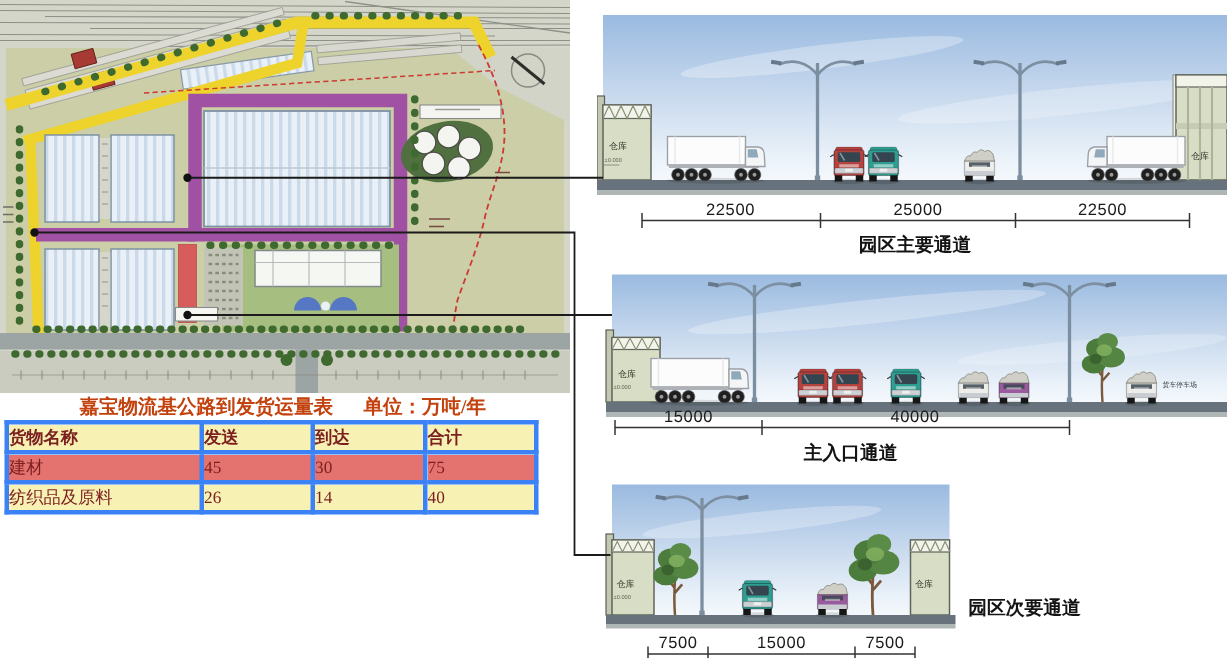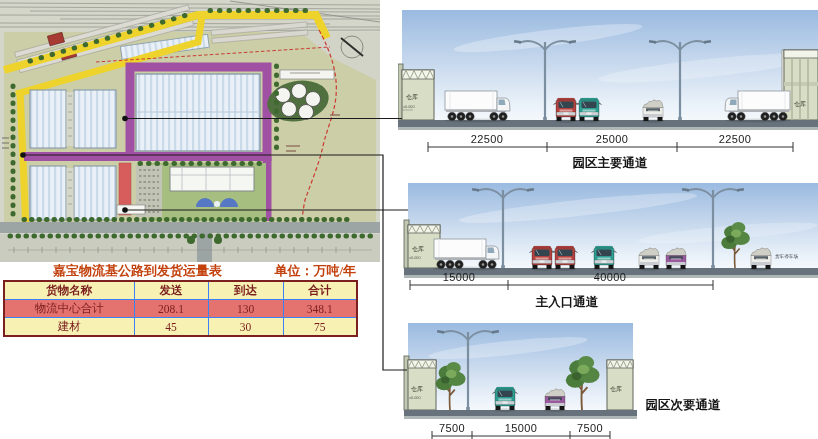--- a/index.html
+++ b/index.html
@@ -12,23 +12,23 @@
   #connectors{left:0;top:0;pointer-events:none;}
   .sec-caption{font:bold 12.5px "Liberation Sans",sans-serif;fill:#141414;}
   .dim-num{font:11px "Liberation Sans",sans-serif;fill:#1a1a1a;letter-spacing:.4px;}
   .bldg-label{font:6px "Liberation Sans",sans-serif;fill:#2f3328;}
   .lvl-label{font:3.8px "Liberation Sans",sans-serif;fill:#5a5f54;}
   .tiny-label{font:4.6px "Liberation Sans",sans-serif;fill:#33363c;}
   
   #freight-table{position:absolute;left:3px;top:260px;width:353px;}
   #tbl-titlebar{display:flex;align-items:flex-end;height:20px;font:bold 13px "Liberation Serif",serif;color:#c2410c;}
   #tbl-titlebar .t1{margin-left:50px;}
-  #tbl-titlebar .t2{margin-left:auto;}
+  #tbl-titlebar .t2{margin-left:auto;margin-right:32px;}
   table.freight{border-collapse:collapse;width:353px;table-layout:fixed;border:2px solid #7b1f1f;}
-  table.freight th,table.freight td{border:1px solid #3b82f6;height:17px;padding:0;text-align:center;
+  table.freight th,table.freight td{border:3px solid #3b82f6;height:17px;padding:0;text-align:left;
     font:11.5px "Liberation Serif",serif;color:#7b1f1f;overflow:hidden;white-space:nowrap;}
   table.freight th{background:#f7f2b4;font-weight:bold;}
   table.freight col.c0{width:130px}table.freight col.c1{width:74px}
   table.freight col.c2{width:75px}table.freight col.c3{width:74px}
   table.freight tbody tr:nth-child(odd) td{background:#e4726e;}
   table.freight tbody tr:nth-child(even) td{background:#f7f2b4;}
 </style>
 </head>
 <body>
 
@@ -253,30 +253,30 @@
       <thead>
           <tr>
             <th>货物名称</th>
             <th>发送</th>
             <th>到达</th>
             <th>合计</th>
           </tr>
         </thead>
       <tbody>
           <tr>
-            <td>物流中心合计</td>
-            <td>208.1</td>
-            <td>130</td>
-            <td>348.1</td>
-          </tr>
-          <tr>
             <td>建材</td>
             <td>45</td>
             <td>30</td>
             <td>75</td>
+          </tr>
+          <tr>
+            <td>纺织品及原料</td>
+            <td>26</td>
+            <td>14</td>
+            <td>40</td>
           </tr>
         </tbody>
     </table>
   </div>
 
   <svg id="sect1" width="420" height="168" viewBox="0 0 420 168">
     <rect x="4" y="4" width="416" height="110" fill="url(#skyg)"></rect>
     <g fill="#ffffff">
       <ellipse cx="150" cy="32" rx="95" ry="8" opacity="0.30" transform="rotate(-7 150 32)"></ellipse>
       <ellipse cx="310" cy="62" rx="110" ry="9" opacity="0.25" transform="rotate(-6 310 62)"></ellipse>

